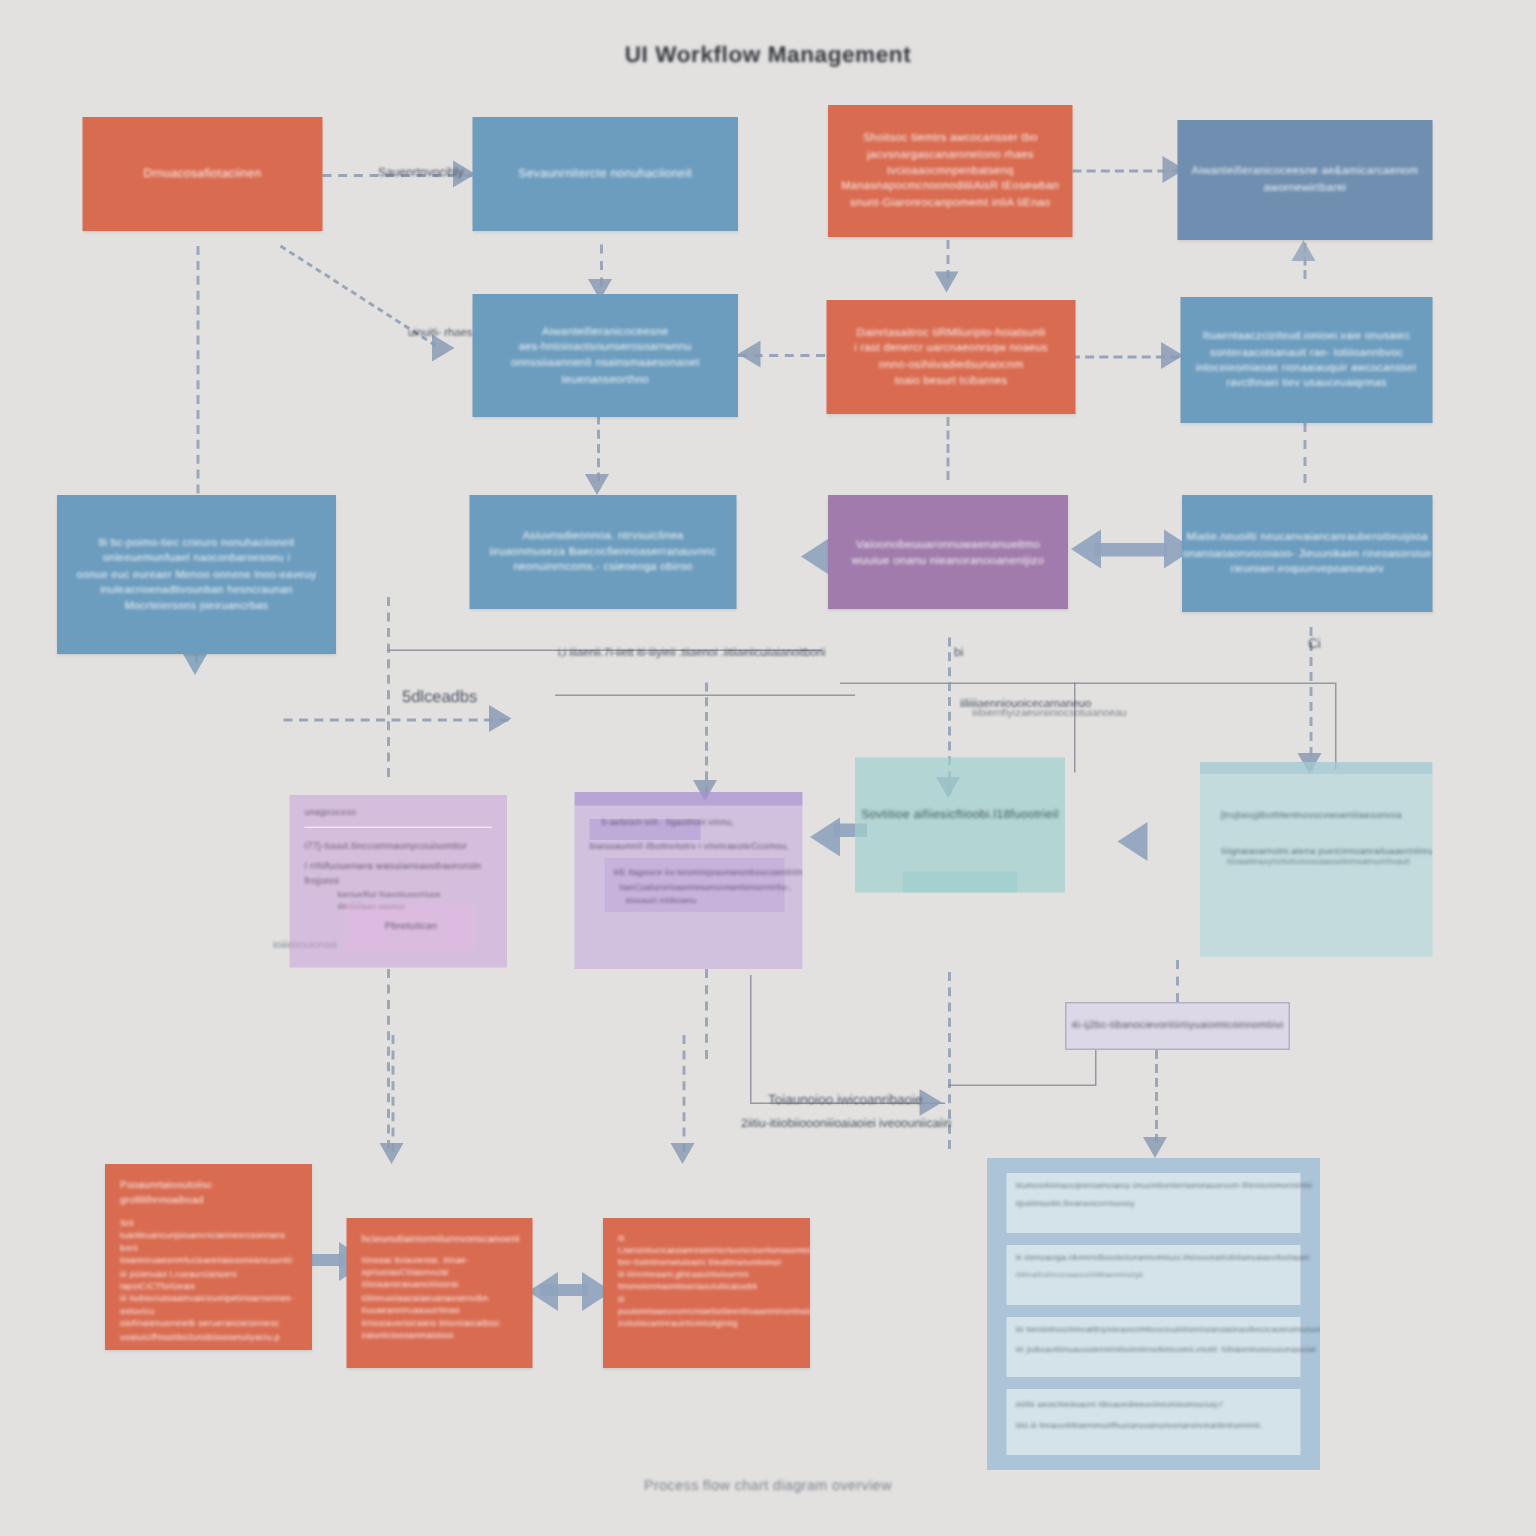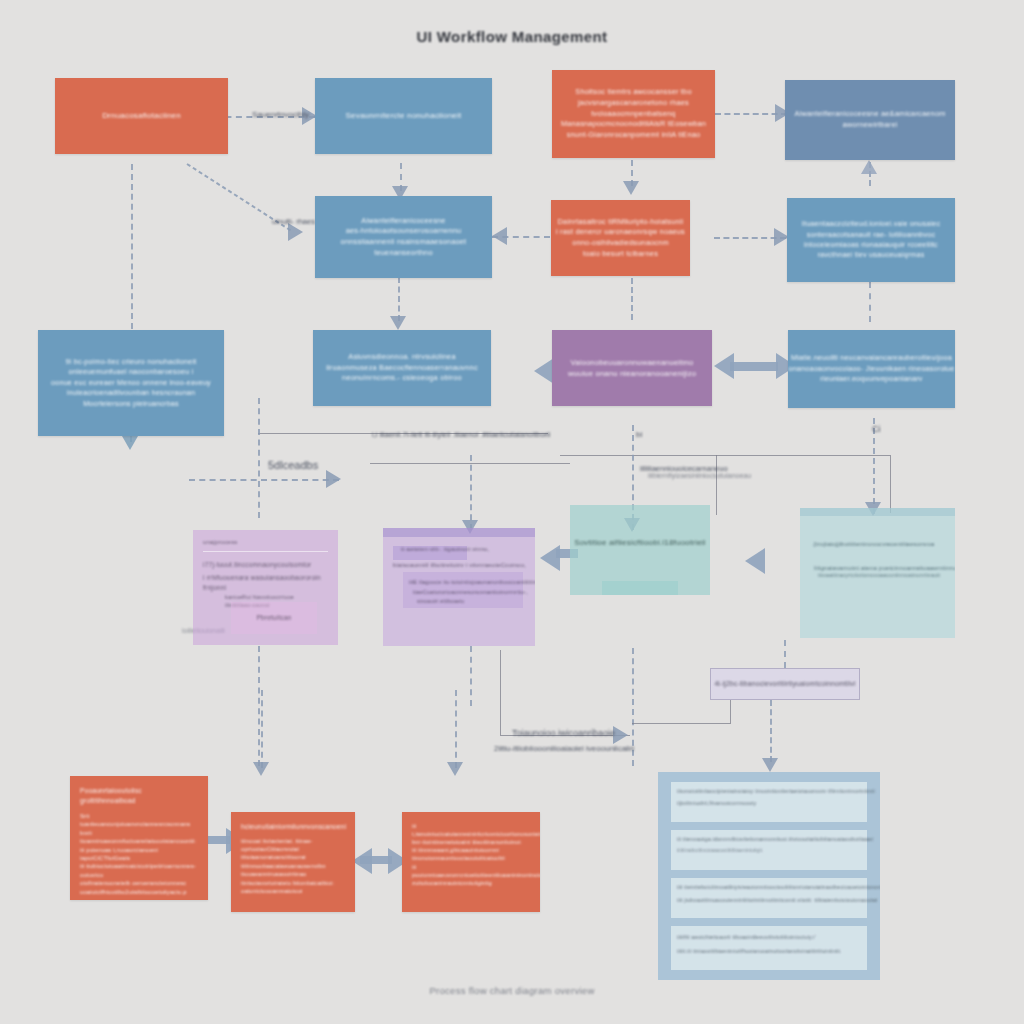--- a/index.html
+++ b/index.html
@@ -189,21 +189,21 @@
   <div class="edge-label" style="left:268px;top:459px;font-size:11px;">5dlceadbs</div>
   <div class="edge-label" style="left:372px;top:430px;font-size:7.5px;">i,i iiiaenii.7i-iiett  iti-iiiyieii .tiiaenoi .iitiiaeiicuiiaianoitborii</div>
   <div class="edge-label" style="left:640px;top:464px;font-size:7.5px;">iiliiiiaenniouoicecarnaneuo</div>
   <div class="edge-label" style="left:648px;top:472px;font-size:7px;opacity:.65;">iiibiernfiyizaesiniiniocsotuianoeau</div>
   <div class="edge-label" style="left:512px;top:728px;font-size:9px;">Toiaunoioo.iwicoanribaoie</div>
   <div class="edge-label" style="left:494px;top:744px;font-size:8px;">2iitiu-itiiobiioooniiioaiaoiei iveoouniicaiiri</div>
   <div class="edge-label" style="left:182px;top:627px;font-size:7px;opacity:.6;">ioiiieiiouionaiii</div>
   <div class="edge-label" style="left:872px;top:424px;font-size:9px;">Ci</div>
   <div class="edge-label" style="left:636px;top:430px;font-size:8px;">bi</div>
 
-  <div class="node orange" style="left:55px;top:78px;width:173px;height:76px;font-size:8px;">
+  <div class="node orange" style="left:55px;top:78px;width:160px;height:76px;font-size:8px;">
     <span class="ln txt">Drnuacosafiotaciinen</span>
   </div>
 
   <div class="node blue" style="left:315px;top:78px;width:177px;height:76px;font-size:8px;">
     <span class="ln txt">Sevaunrnitercte nonuhaciioneit</span>
   </div>
 
   <div class="node orange" style="left:552px;top:70px;width:163px;height:88px;font-size:7.4px;">
     <span class="ln txt">Shoitsoc tiemtrs awcocansser tbo</span>
     <span class="ln txt">jacvsnargascanaronetono rhaes</span>
@@ -217,31 +217,31 @@
     <span class="ln txt">awornewirtbarei</span>
   </div>
 
   <div class="node blue" style="left:315px;top:196px;width:177px;height:82px;font-size:7.4px;">
     <span class="ln txt">Aiwanteifieranicoceesne</span>
     <span class="ln txt">aes-hntoioaotsounserosoarrwnnu</span>
     <span class="ln txt">onnssiiaannenli nsainsmaaesonaoet</span>
     <span class="ln txt">teuenanseorthno</span>
   </div>
 
-  <div class="node orange" style="left:551px;top:200px;width:139px;height:76px;font-size:7.4px;">
+  <div class="node orange" style="left:551px;top:200px;width:166px;height:76px;font-size:7.4px;">
     <span class="ln txt">Dainrtasaitroc tiRMliuripto-hoiatsunli</span>
     <span class="ln txt">i rast denercr uarcnaeonrsqw noaeus</span>
     <span class="ln txt">onno-osihiivadiedsunaocnm</span>
     <span class="ln txt">toaio besurt tcibarnes</span>
   </div>
 
   <div class="node blue" style="left:787px;top:198px;width:168px;height:84px;font-size:7.2px;">
     <span class="ln txt">Ituaentaaczciziteud.ionioei.vaie onusaiec</span>
     <span class="ln txt">sonteraacotsanauit rae- lotiiioannbvoc</span>
-    <span class="ln txt">intoceieomiaoas rionaaiauquir rcoeeliitc</span>
+    <span class="ln txt">intoceieomiaoas rionaaiauquir awcocansser</span>
     <span class="ln txt">ravcthnaei tiev usauceuaiqrmas</span>
   </div>
 
   <div class="node blue" style="left:38px;top:330px;width:186px;height:106px;font-size:7.2px;text-align:center;">
     <span class="ln txt">9i bc-poimo-tiec crieuro nonuhaciioneit</span>
     <span class="ln txt">onleeuemunfuael naoconbaroesoeu i</span>
     <span class="ln txt">oonue euc eureaer Menoo onnene lnoo-eaveuy</span>
     <span class="ln txt">inuleacrioenadtivounban hesncraunan</span>
     <span class="ln txt">Mocrteiersons pieiruancrbas</span>
   </div>

